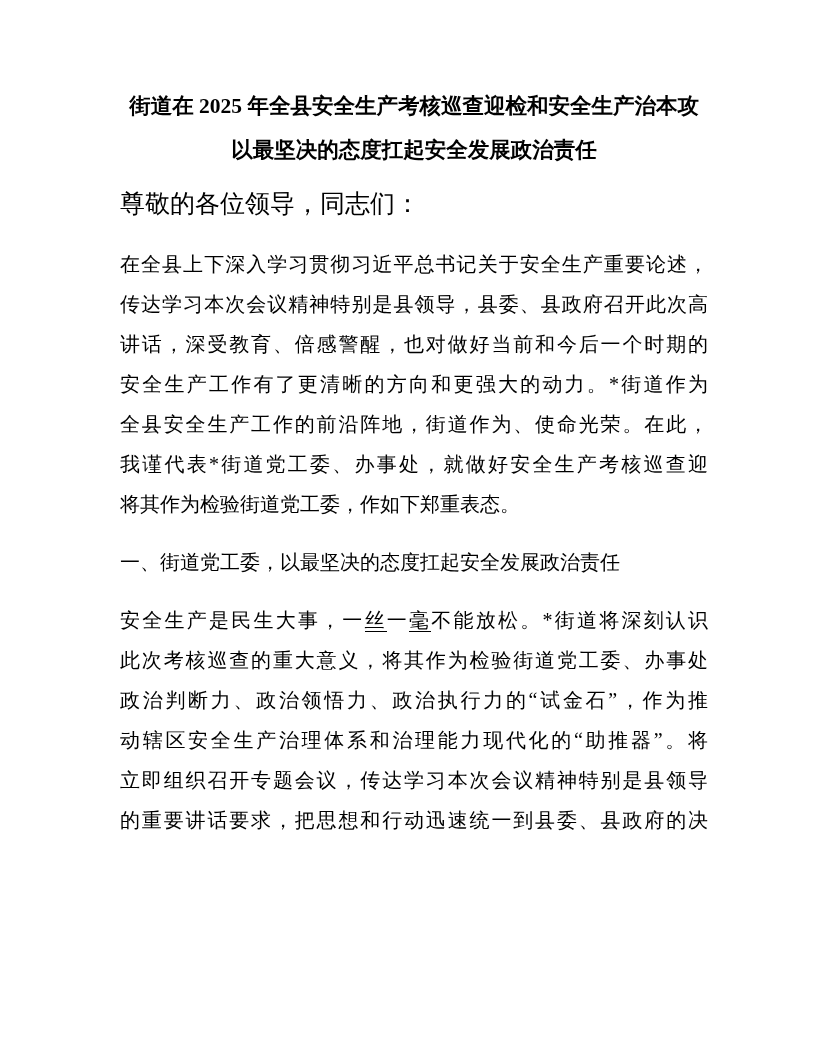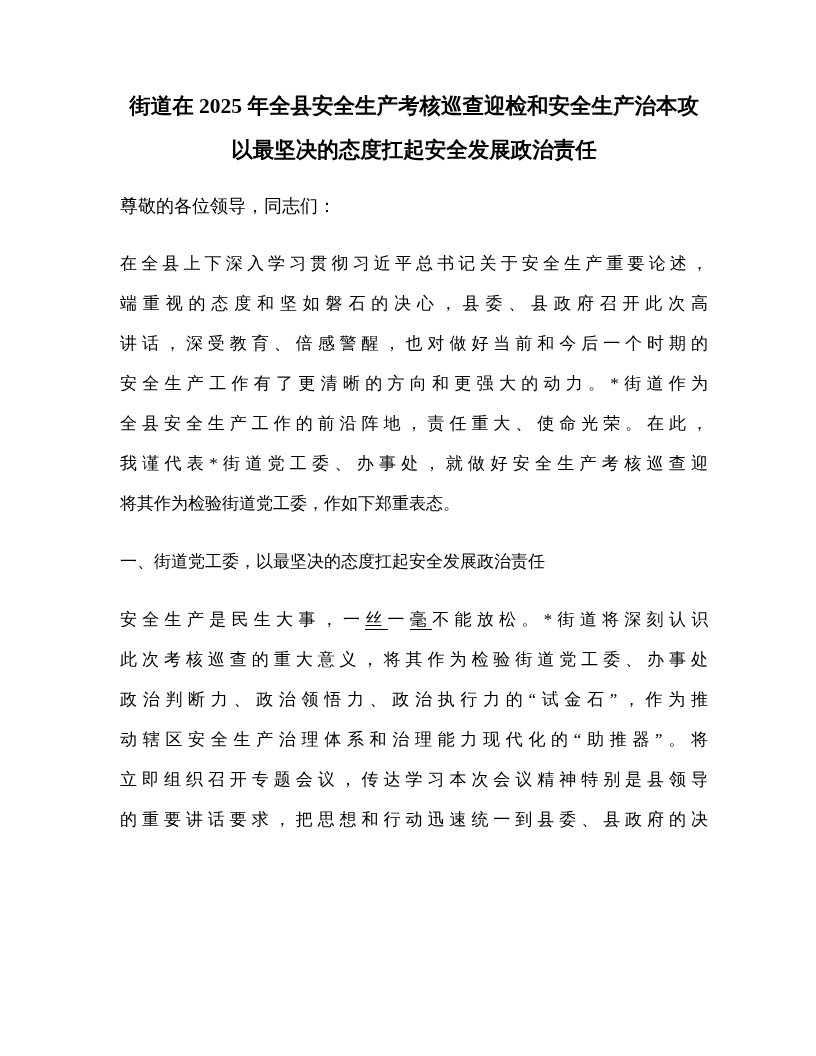--- a/index.html
+++ b/index.html
@@ -23,28 +23,29 @@
   }
   .doc-title {
     font-size: 21.5px;
     font-weight: bold;
     line-height: 44px;
     text-align: center;
     margin-bottom: 14px;
   }
   .title-line { white-space: nowrap; }
   .greeting {
-    font-size: 18px;
+    font-size: 25px;
     line-height: 40px;
     margin-bottom: 18px;
+    font-family: Liberation Mono, monospace;
   }
   .para { margin-bottom: 18px; }
   .para.heading { margin-bottom: 18px; }
   .line {
-    font-size: 17px;
+    font-size: 20px;
     line-height: 40px;
     text-align: left;
     font-family: Liberation Serif, serif;
   }
   .line.just {
     text-align: justify;
     text-align-last: justify;
     text-justify: inter-character;
   }
   .uline {
@@ -60,24 +61,24 @@
     <div class="doc-title">
       <div class="title-line">街道在 2025 年全县安全生产考核巡查迎检和安全生产治本攻</div>
       <div class="title-line">以最坚决的态度扛起安全发展政治责任</div>
     </div>
 
     <div class="greeting">尊敬的各位领导，同志们：</div>
 
     <div>
         <div class="para body">
           <div class="line just">在全县上下深入学习贯彻习近平总书记关于安全生产重要论述，</div>
-          <div class="line just">端重视的态度和坚如磐石的决心，县委、县政府召开此次高</div>
+          <div class="line just">传达学习本次会议精神特别是县领导，县委、县政府召开此次高</div>
           <div class="line just">讲话，深受教育、倍感警醒，也对做好当前和今后一个时期的</div>
           <div class="line just">安全生产工作有了更清晰的方向和更强大的动力。*街道作为</div>
-          <div class="line just">全县安全生产工作的前沿阵地，责任重大、使命光荣。在此，</div>
+          <div class="line just">全县安全生产工作的前沿阵地，街道作为、使命光荣。在此，</div>
           <div class="line just">我谨代表*街道党工委、办事处，就做好安全生产考核巡查迎</div>
           <div class="line">将其作为检验街道党工委，作如下郑重表态。</div>
         </div>
         <div class="para heading">
           <div class="line">一、街道党工委，以最坚决的态度扛起安全发展政治责任</div>
         </div>
         <div class="para body">
           <div class="line just"><span>安</span><span>全</span><span>生</span><span>产</span><span>是</span><span>民</span><span>生</span><span>大</span><span>事</span><span>，</span><span>一</span><span class="uline">丝</span><span>一</span><span class="uline">毫</span><span>不</span><span>能</span><span>放</span><span>松</span><span>。</span><span>*</span><span>街</span><span>道</span><span>将</span><span>深</span><span>刻</span><span>认</span><span>识</span></div>
           <div class="line just">此次考核巡查的重大意义，将其作为检验街道党工委、办事处</div>
           <div class="line just">政治判断力、政治领悟力、政治执行力的“试金石”，作为推</div>

